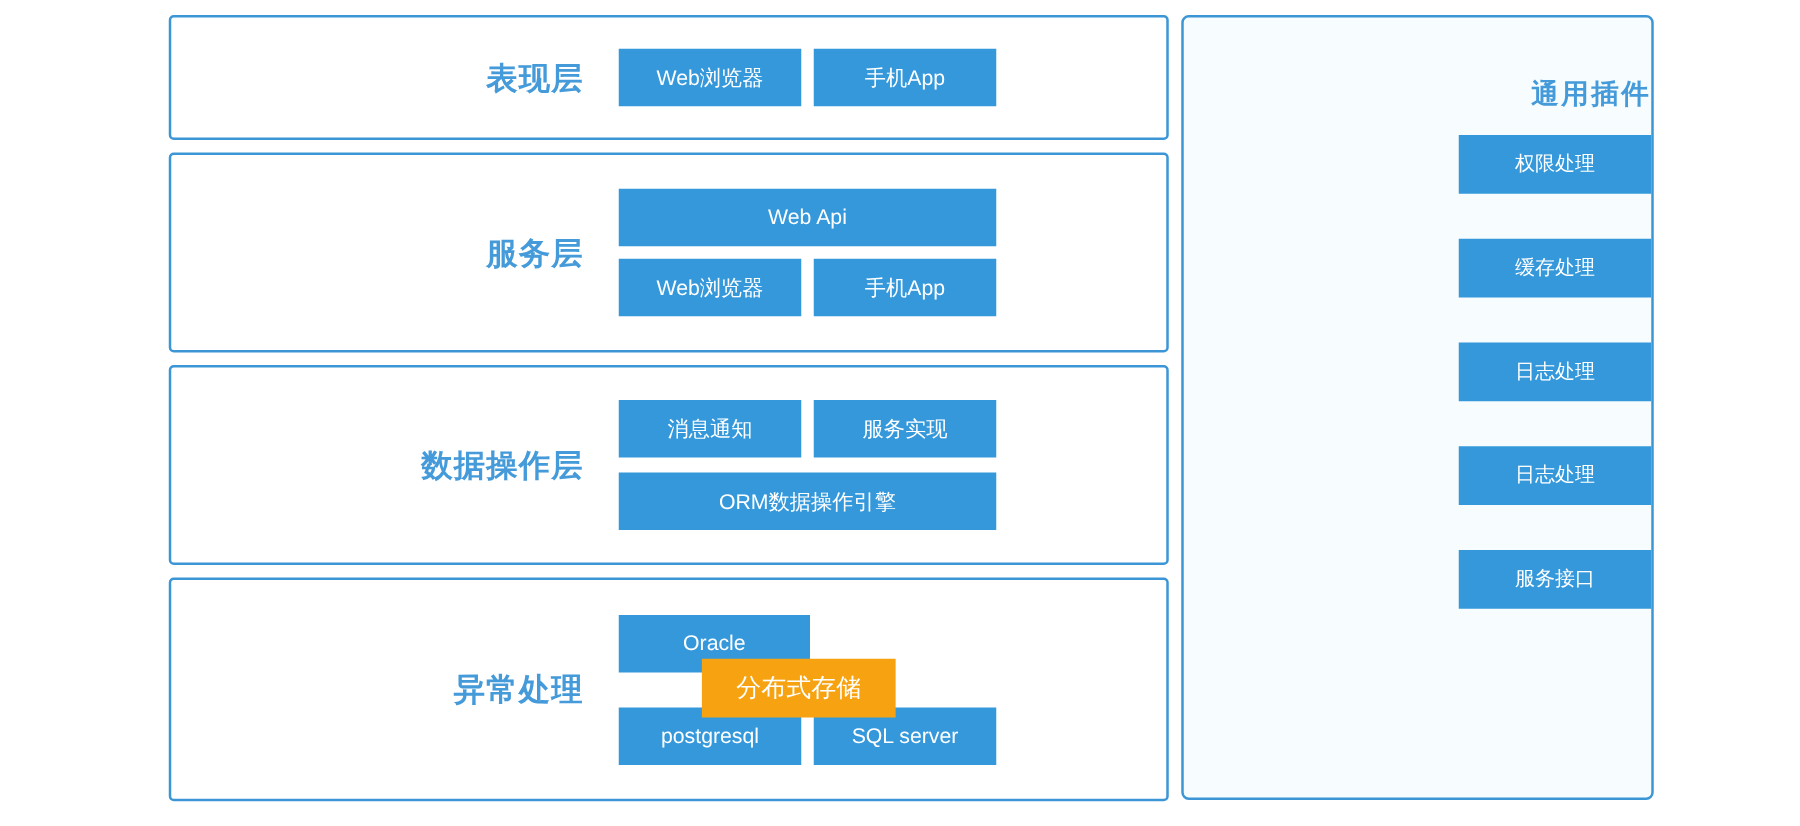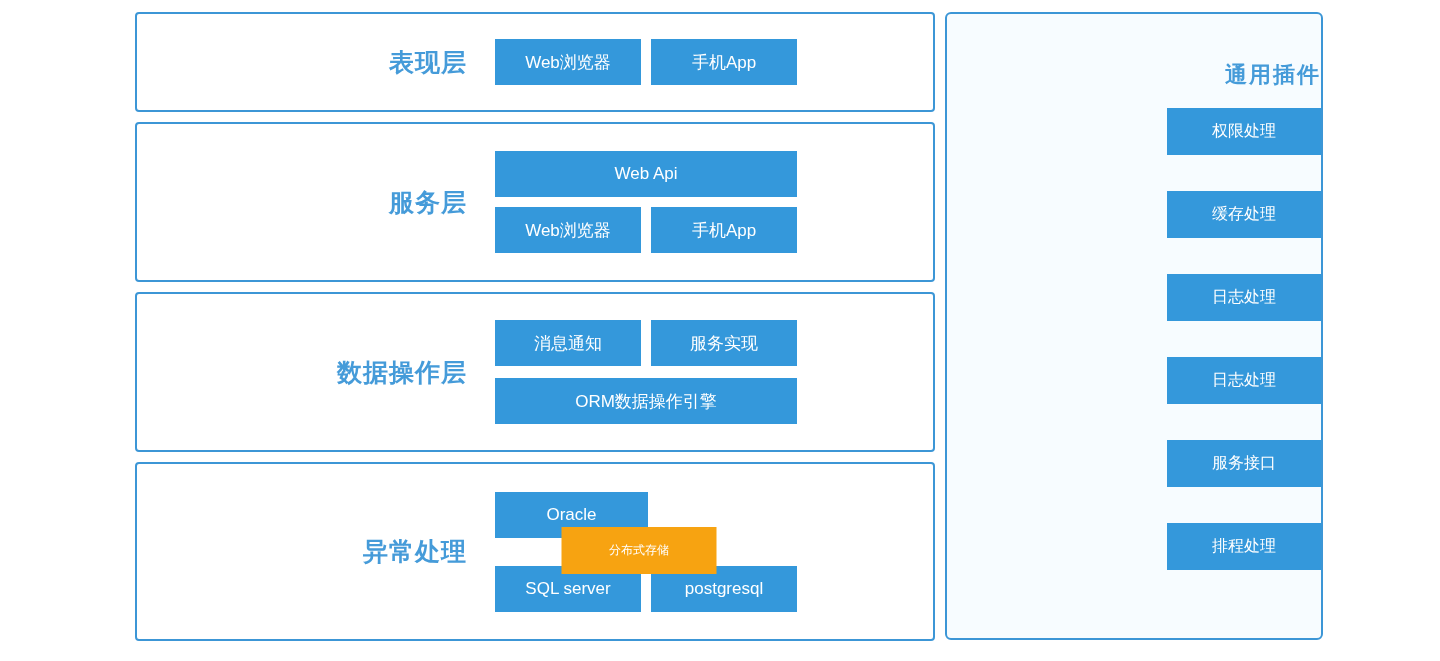--- a/index.html
+++ b/index.html
@@ -52,21 +52,21 @@
     display: flex; align-items: center; justify-content: center;
     font-size: 17px; white-space: nowrap;
   }
   .node.wide { width: 316px; }
   .overlay-node {
     position: absolute; z-index: 2;
     left: 50%; top: 35px; transform: translateX(-50%);
     width: 155px; height: 47px;
     background: var(--accent-orange); color: #ffffff;
     display: flex; align-items: center; justify-content: center;
-    font-size: 12px; white-space: nowrap;
+    font-size: 20px; white-space: nowrap;
   }
 
   
   .plugins-panel {
     position: absolute; left: 945px; top: 12px;
     width: 378px; height: 628px;
     border: 2px solid var(--border-blue);
     border-radius: 6px;
     background: var(--panel-bg);
     display: flex; flex-direction: column; align-items: flex-end;
@@ -130,34 +130,33 @@
       </div>
     </section>
 
     <section class="layer layer-h179">
       <div class="layer-title">异常处理</div>
       <div class="nodes gap-28">
         <div class="row">
           <div class="node">Oracle</div>
         </div>
         <div class="row">
+          <div class="node">postgresql</div>
           <div class="node">SQL server</div>
-          <div class="node">postgresql</div>
         </div>
         <div class="overlay-node">分布式存储</div>
       </div>
     </section>
 
   </div>
 
   <aside class="plugins-panel">
     <div class="plugins-title">通用插件</div>
     <div class="plugin-list">
       <div class="plugin">权限处理</div>
       <div class="plugin">缓存处理</div>
       <div class="plugin">日志处理</div>
       <div class="plugin">日志处理</div>
       <div class="plugin">服务接口</div>
-      <div class="plugin">排程处理</div>
     </div>
   </aside>
 
 </div>
 
 </body></html>

